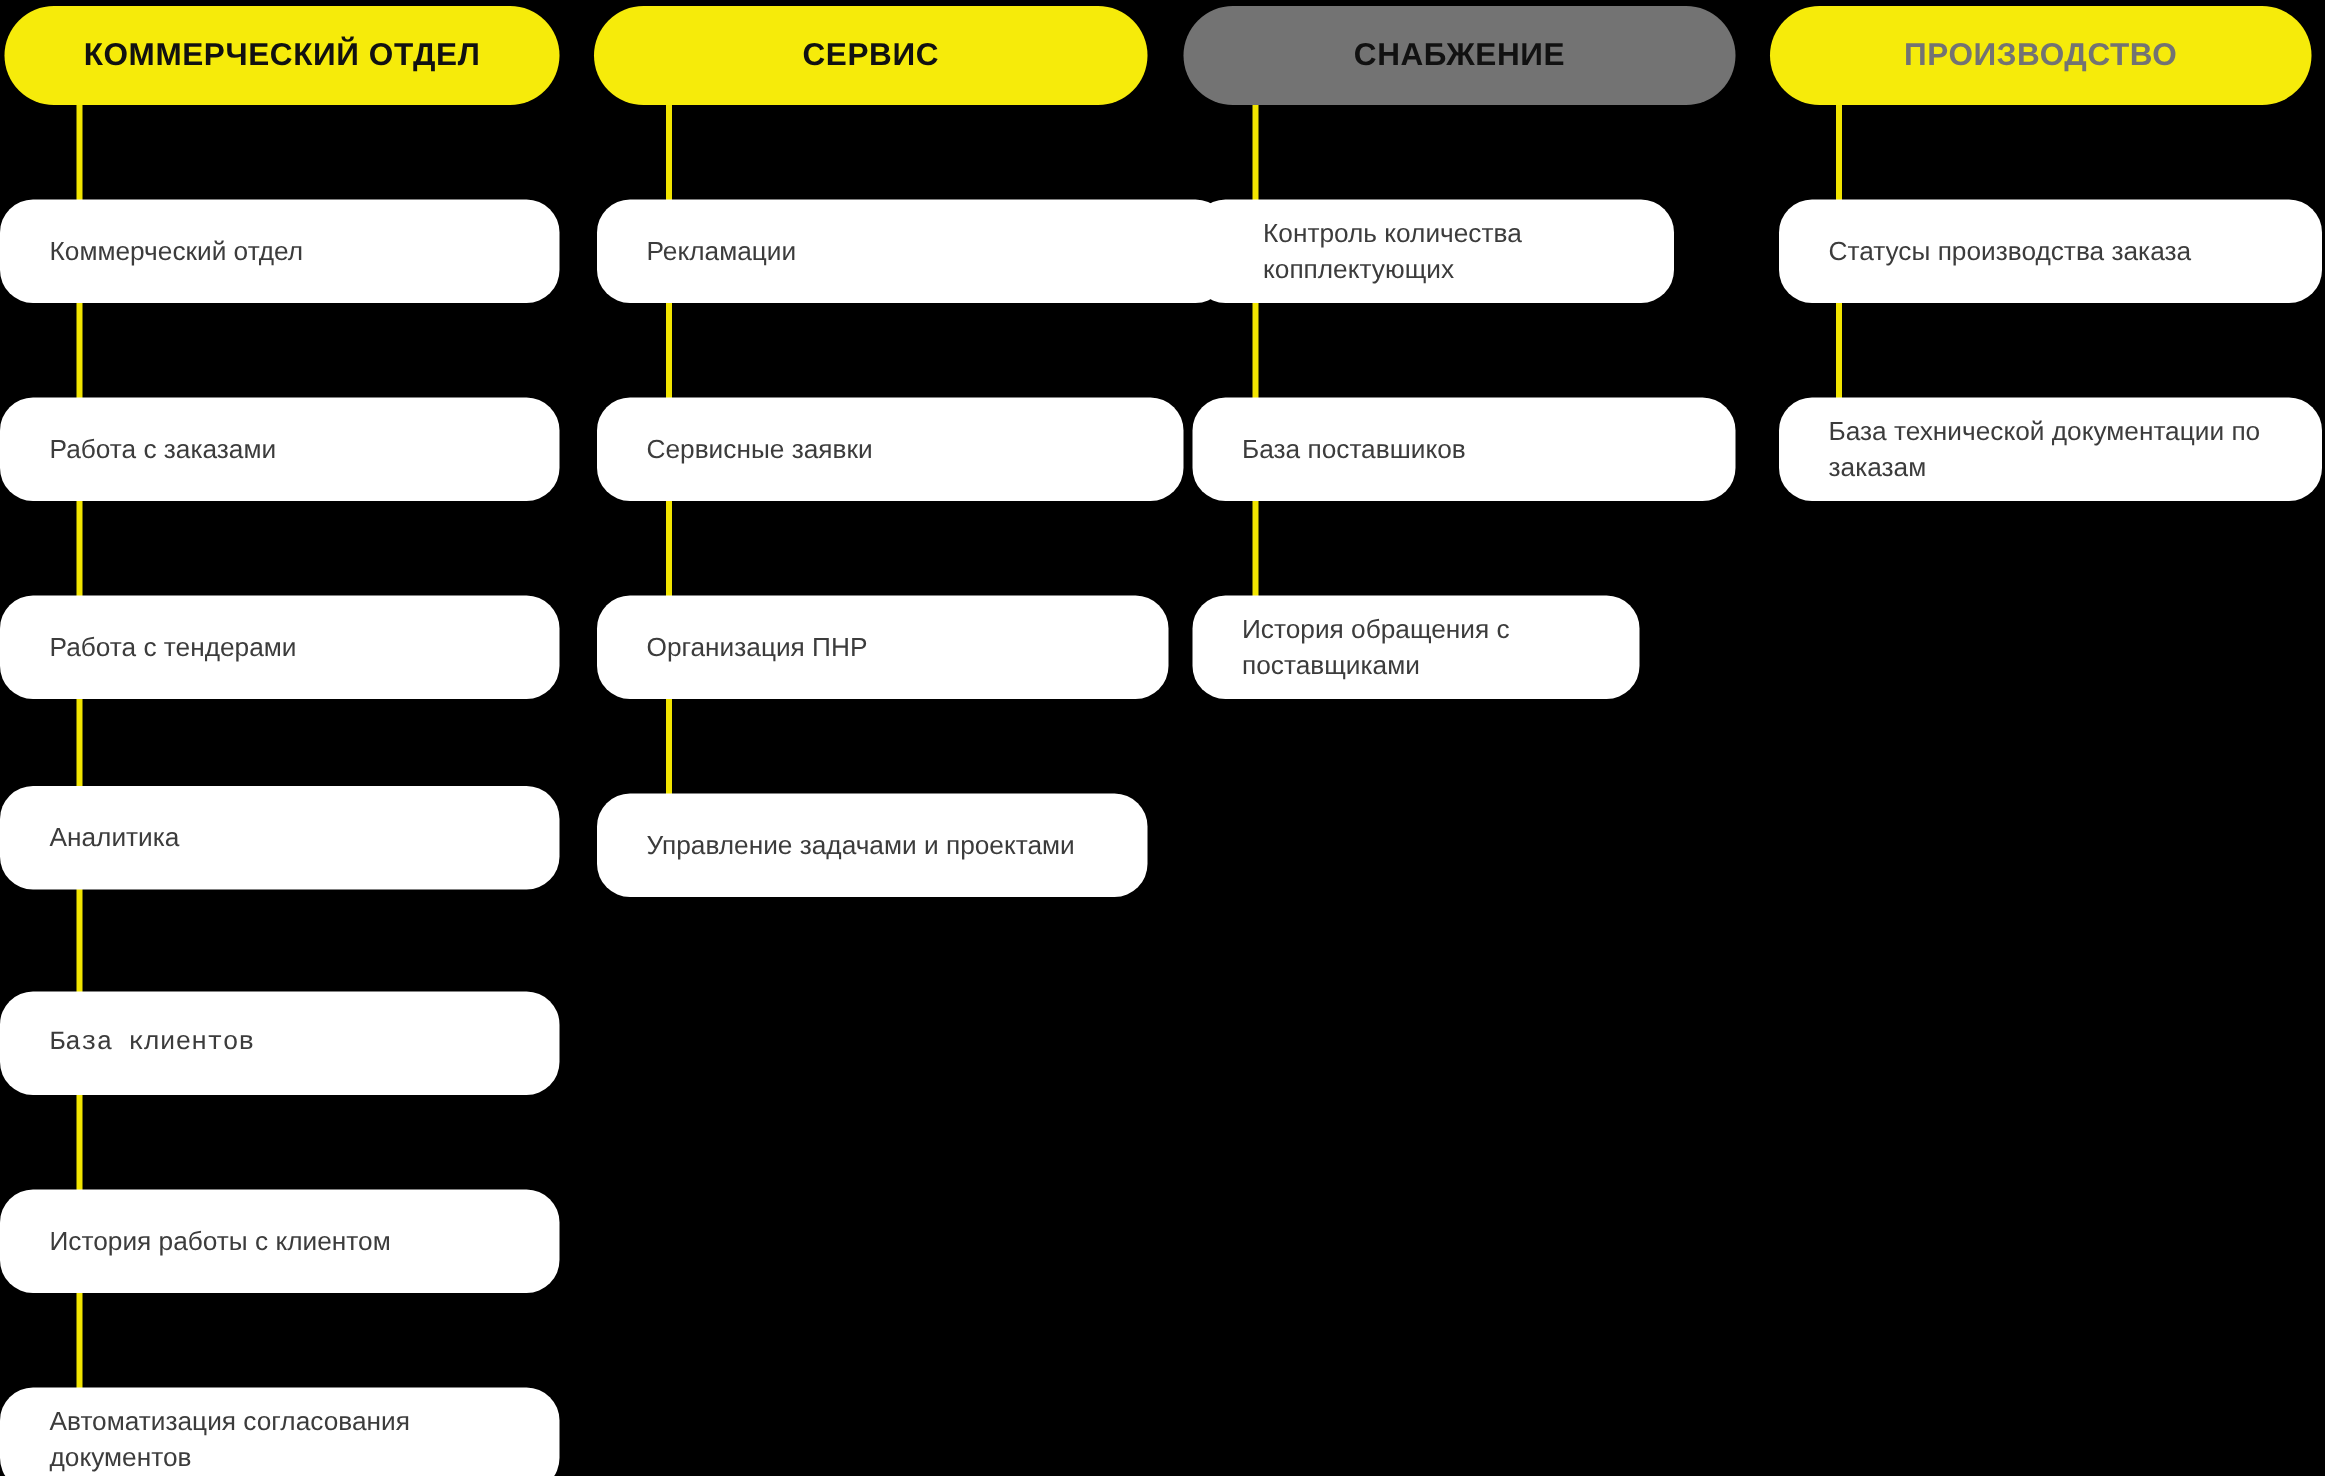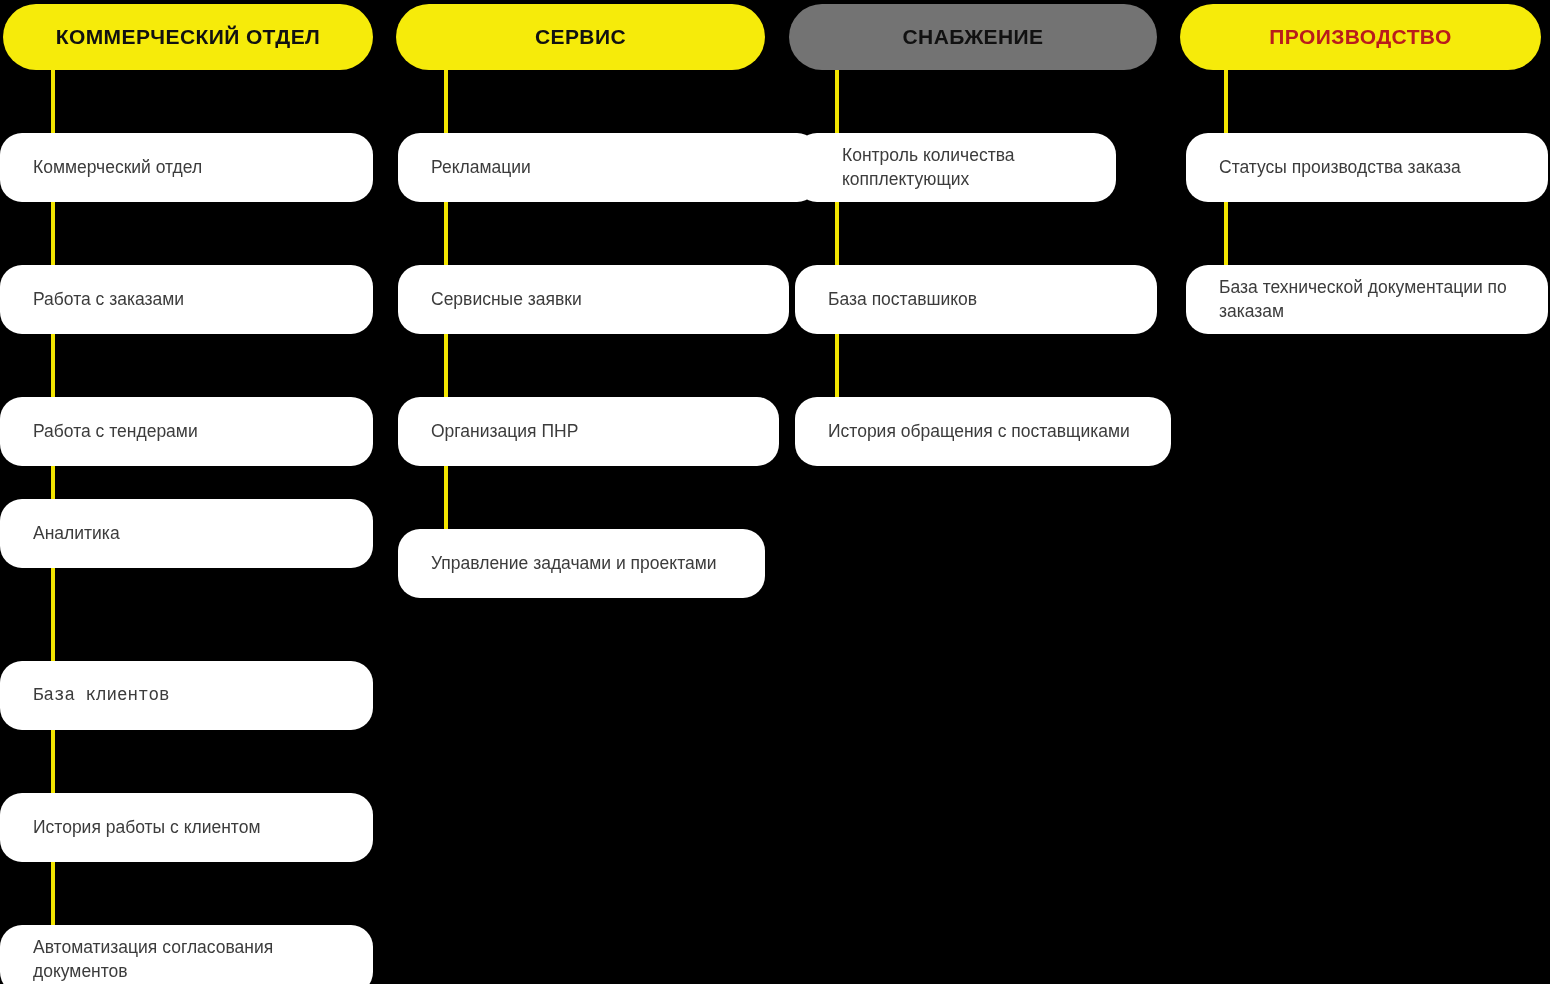--- a/index.html
+++ b/index.html
@@ -81,21 +81,21 @@
       </div>
       <div class="card" style="left: 0px; top: 133px; width: 373px; height: 69px; background: rgb(255, 255, 255);">
         <span class="card-label" style="color: rgb(60, 60, 60);">Коммерческий отдел</span>
       </div>
       <div class="card" style="left: 0px; top: 265px; width: 373px; height: 69px; background: rgb(255, 255, 255);">
         <span class="card-label" style="color: rgb(60, 60, 60);">Работа с заказами</span>
       </div>
       <div class="card" style="left: 0px; top: 397px; width: 373px; height: 69px; background: rgb(255, 255, 255);">
         <span class="card-label" style="color: rgb(60, 60, 60);">Работа с тендерами</span>
       </div>
-      <div class="card" style="left: 0px; top: 499px; width: 373px; height: 69px; background: rgb(255, 255, 255);">
+      <div class="card" style="left: 0px; top: 524px; width: 373px; height: 69px; background: rgb(255, 255, 255);">
         <span class="card-label" style="color: rgb(60, 60, 60);">Аналитика</span>
       </div>
       <div class="card" style="left: 0px; top: 661px; width: 373px; height: 69px; background: rgb(255, 255, 255); font-family: Liberation Mono, monospace;">
         <span class="card-label" style="color: rgb(60, 60, 60);">База клиентов</span>
       </div>
       <div class="card" style="left: 0px; top: 793px; width: 373px; height: 69px; background: rgb(255, 255, 255);">
         <span class="card-label" style="color: rgb(60, 60, 60);">История работы с клиентом</span>
       </div>
       <div class="card" style="left: 0px; top: 925px; width: 373px; height: 69px; background: rgb(255, 255, 255);">
         <span class="card-label" style="color: rgb(60, 60, 60);">Автоматизация согласования документов</span>
@@ -123,28 +123,28 @@
       <div class="connector" style="left: 835px; top: 68px; height: 335px; background: rgb(242, 229, 0);"></div>
       <div class="header-pill" style="left: 789px; top: 4px; width: 368px; height: 66px; background: #737373;">
         <span class="header-label" style="color: rgb(17, 17, 17);">СНАБЖЕНИЕ</span>
       </div>
       <div class="card" style="left: 795px; top: 133px; width: 321px; height: 69px; background: rgb(255, 255, 255); padding-left: 14px;">
         <span class="card-label" style="color: rgb(60, 60, 60);">Контроль количества копплектующих</span>
       </div>
       <div class="card" style="left: 795px; top: 265px; width: 362px; height: 69px; background: rgb(255, 255, 255);">
         <span class="card-label" style="color: rgb(60, 60, 60);">База поставшиков</span>
       </div>
-      <div class="card" style="left: 795px; top: 397px; width: 376px; height: 69px; background: rgb(255, 255, 255);">
+      <div class="card" style="left: 795px; top: 397px; width: 298px; height: 69px; background: rgb(255, 255, 255);">
         <span class="card-label" style="color: rgb(60, 60, 60);">История обращения с поставщиками</span>
       </div>
     </div>
     <div class="column">
       <div class="connector" style="left: 1224px; top: 68px; height: 203px; background: rgb(242, 229, 0);"></div>
       <div class="header-pill" style="left: 1180px; top: 4px; width: 361px; height: 66px; background: rgb(246, 235, 10);">
-        <span class="header-label" style="color: #b91c1c;">ПРОИЗВОДСТВО</span>
+        <span class="header-label" style="color: #737373;">ПРОИЗВОДСТВО</span>
       </div>
       <div class="card" style="left: 1186px; top: 133px; width: 362px; height: 69px; background: rgb(255, 255, 255);">
         <span class="card-label" style="color: rgb(60, 60, 60);">Статусы производства заказа</span>
       </div>
       <div class="card" style="left: 1186px; top: 265px; width: 362px; height: 69px; background: rgb(255, 255, 255);">
         <span class="card-label" style="color: rgb(60, 60, 60);">База технической документации по заказам</span>
       </div>
     </div>
   </div>
 

